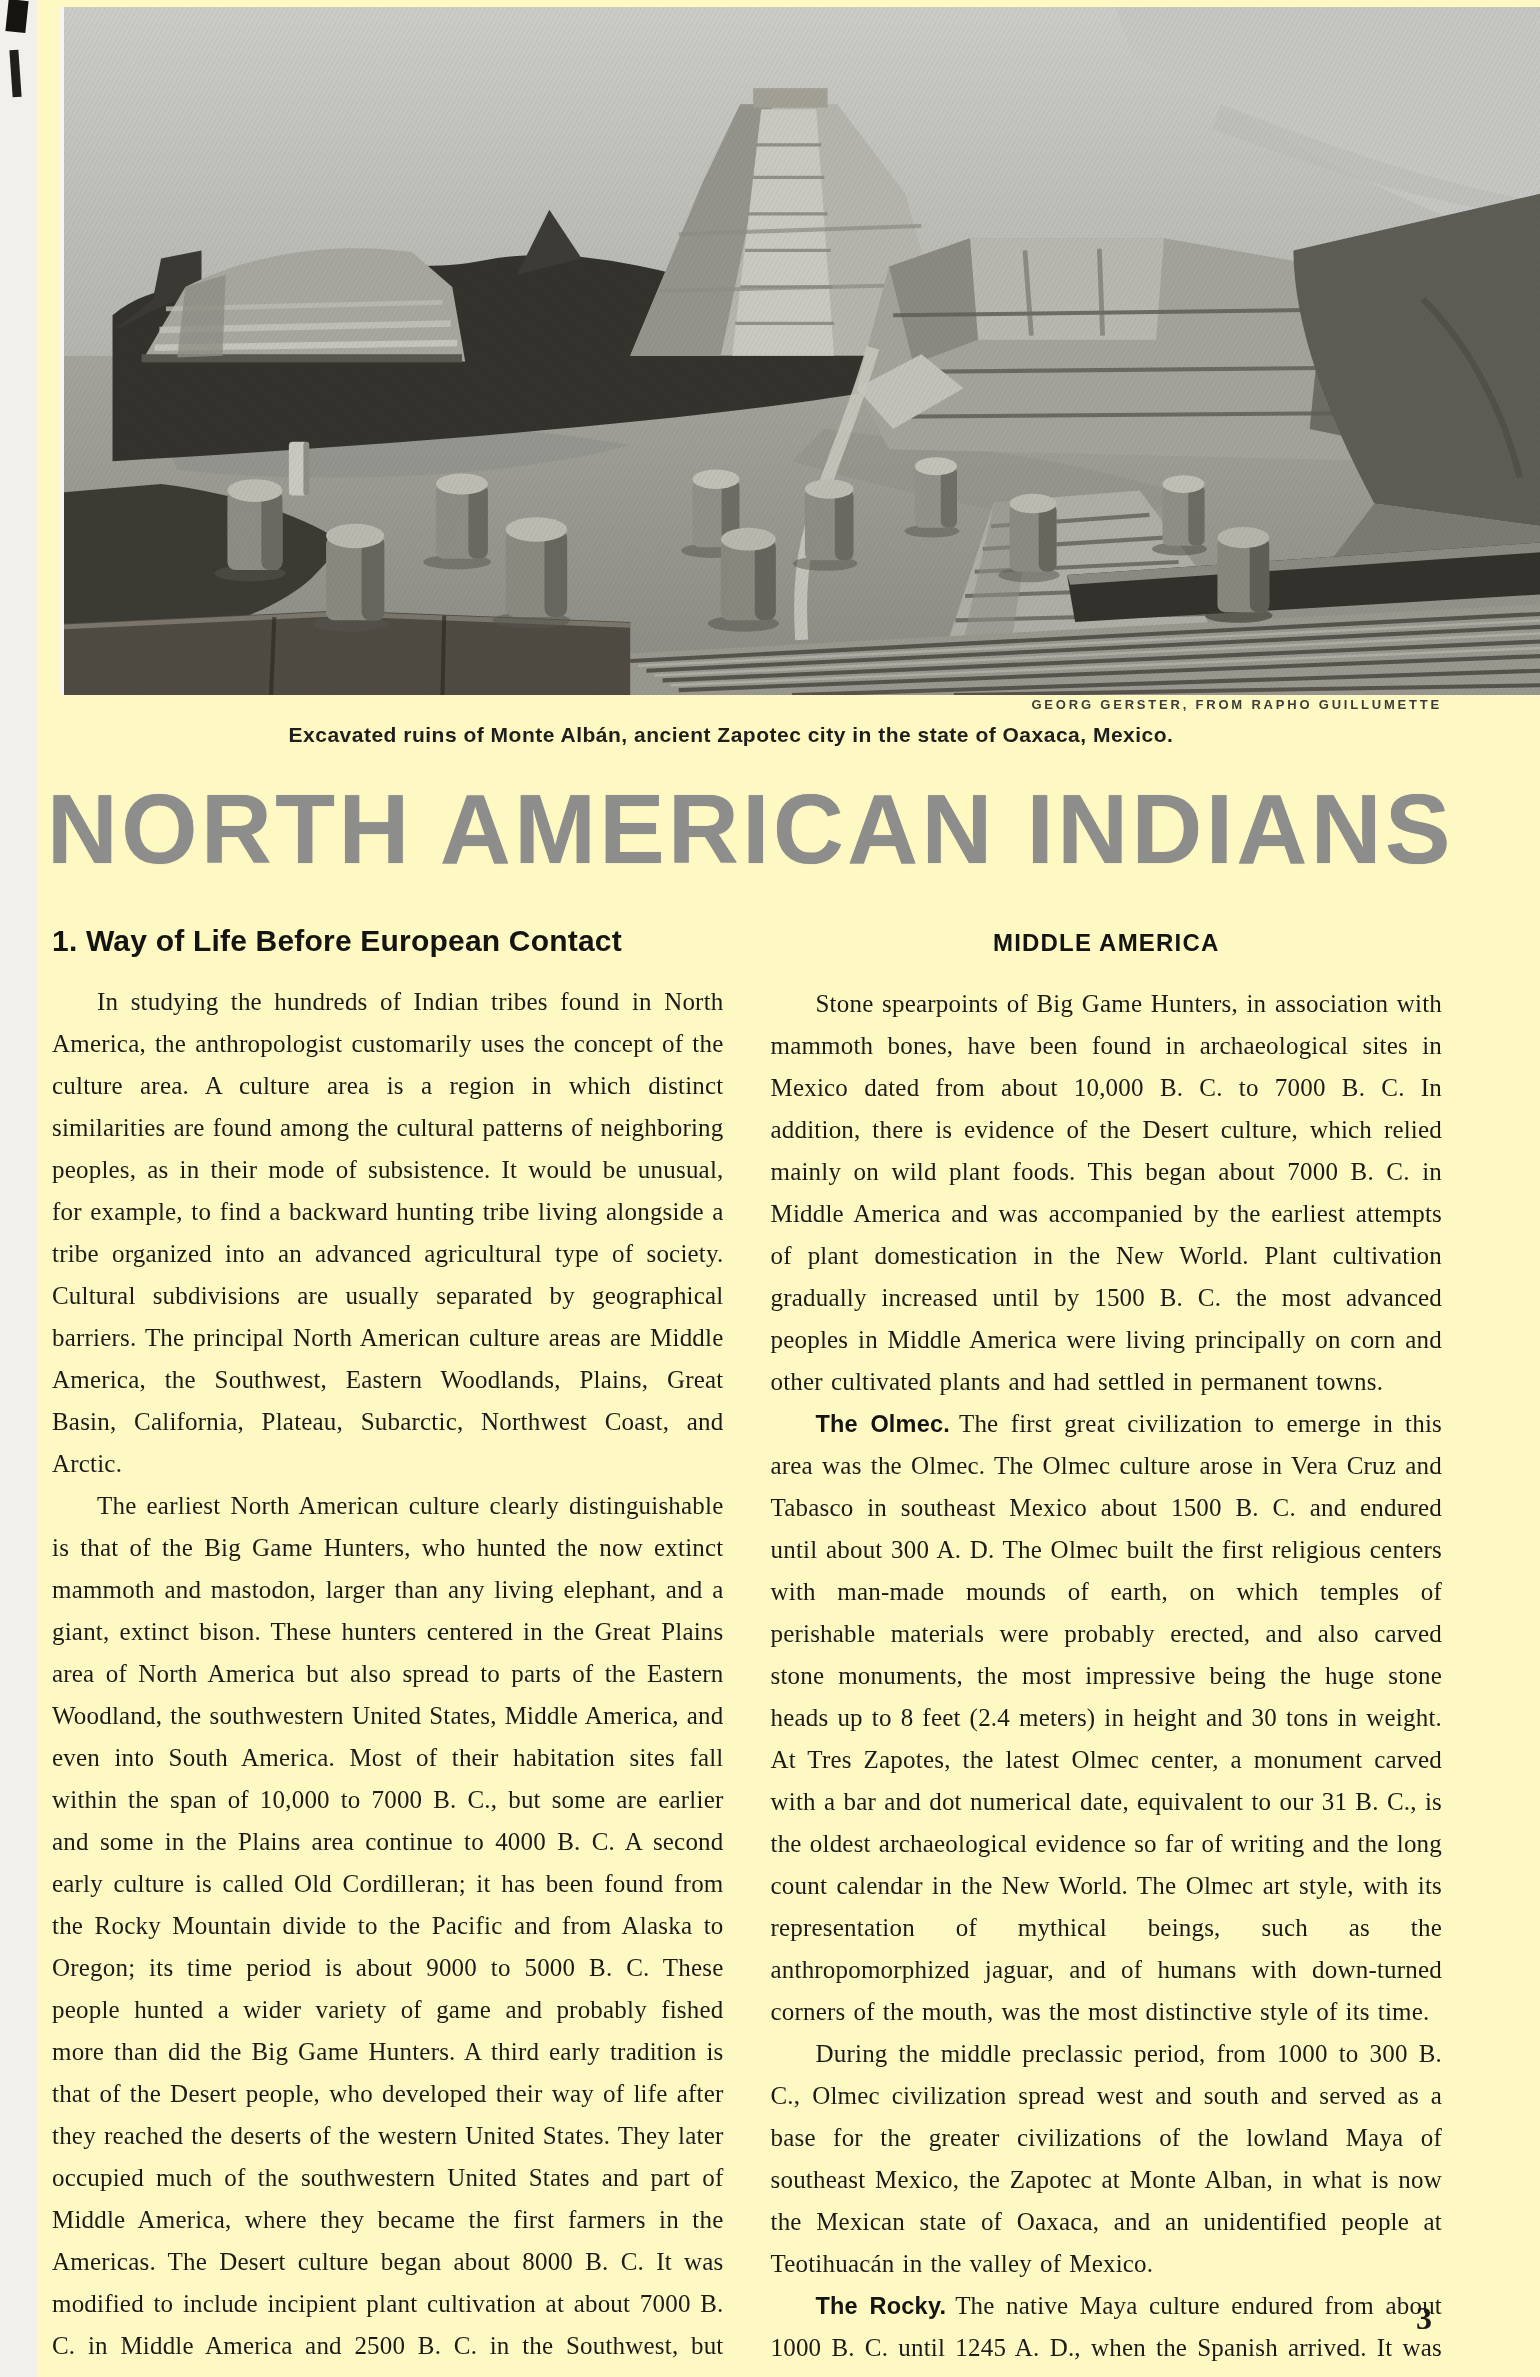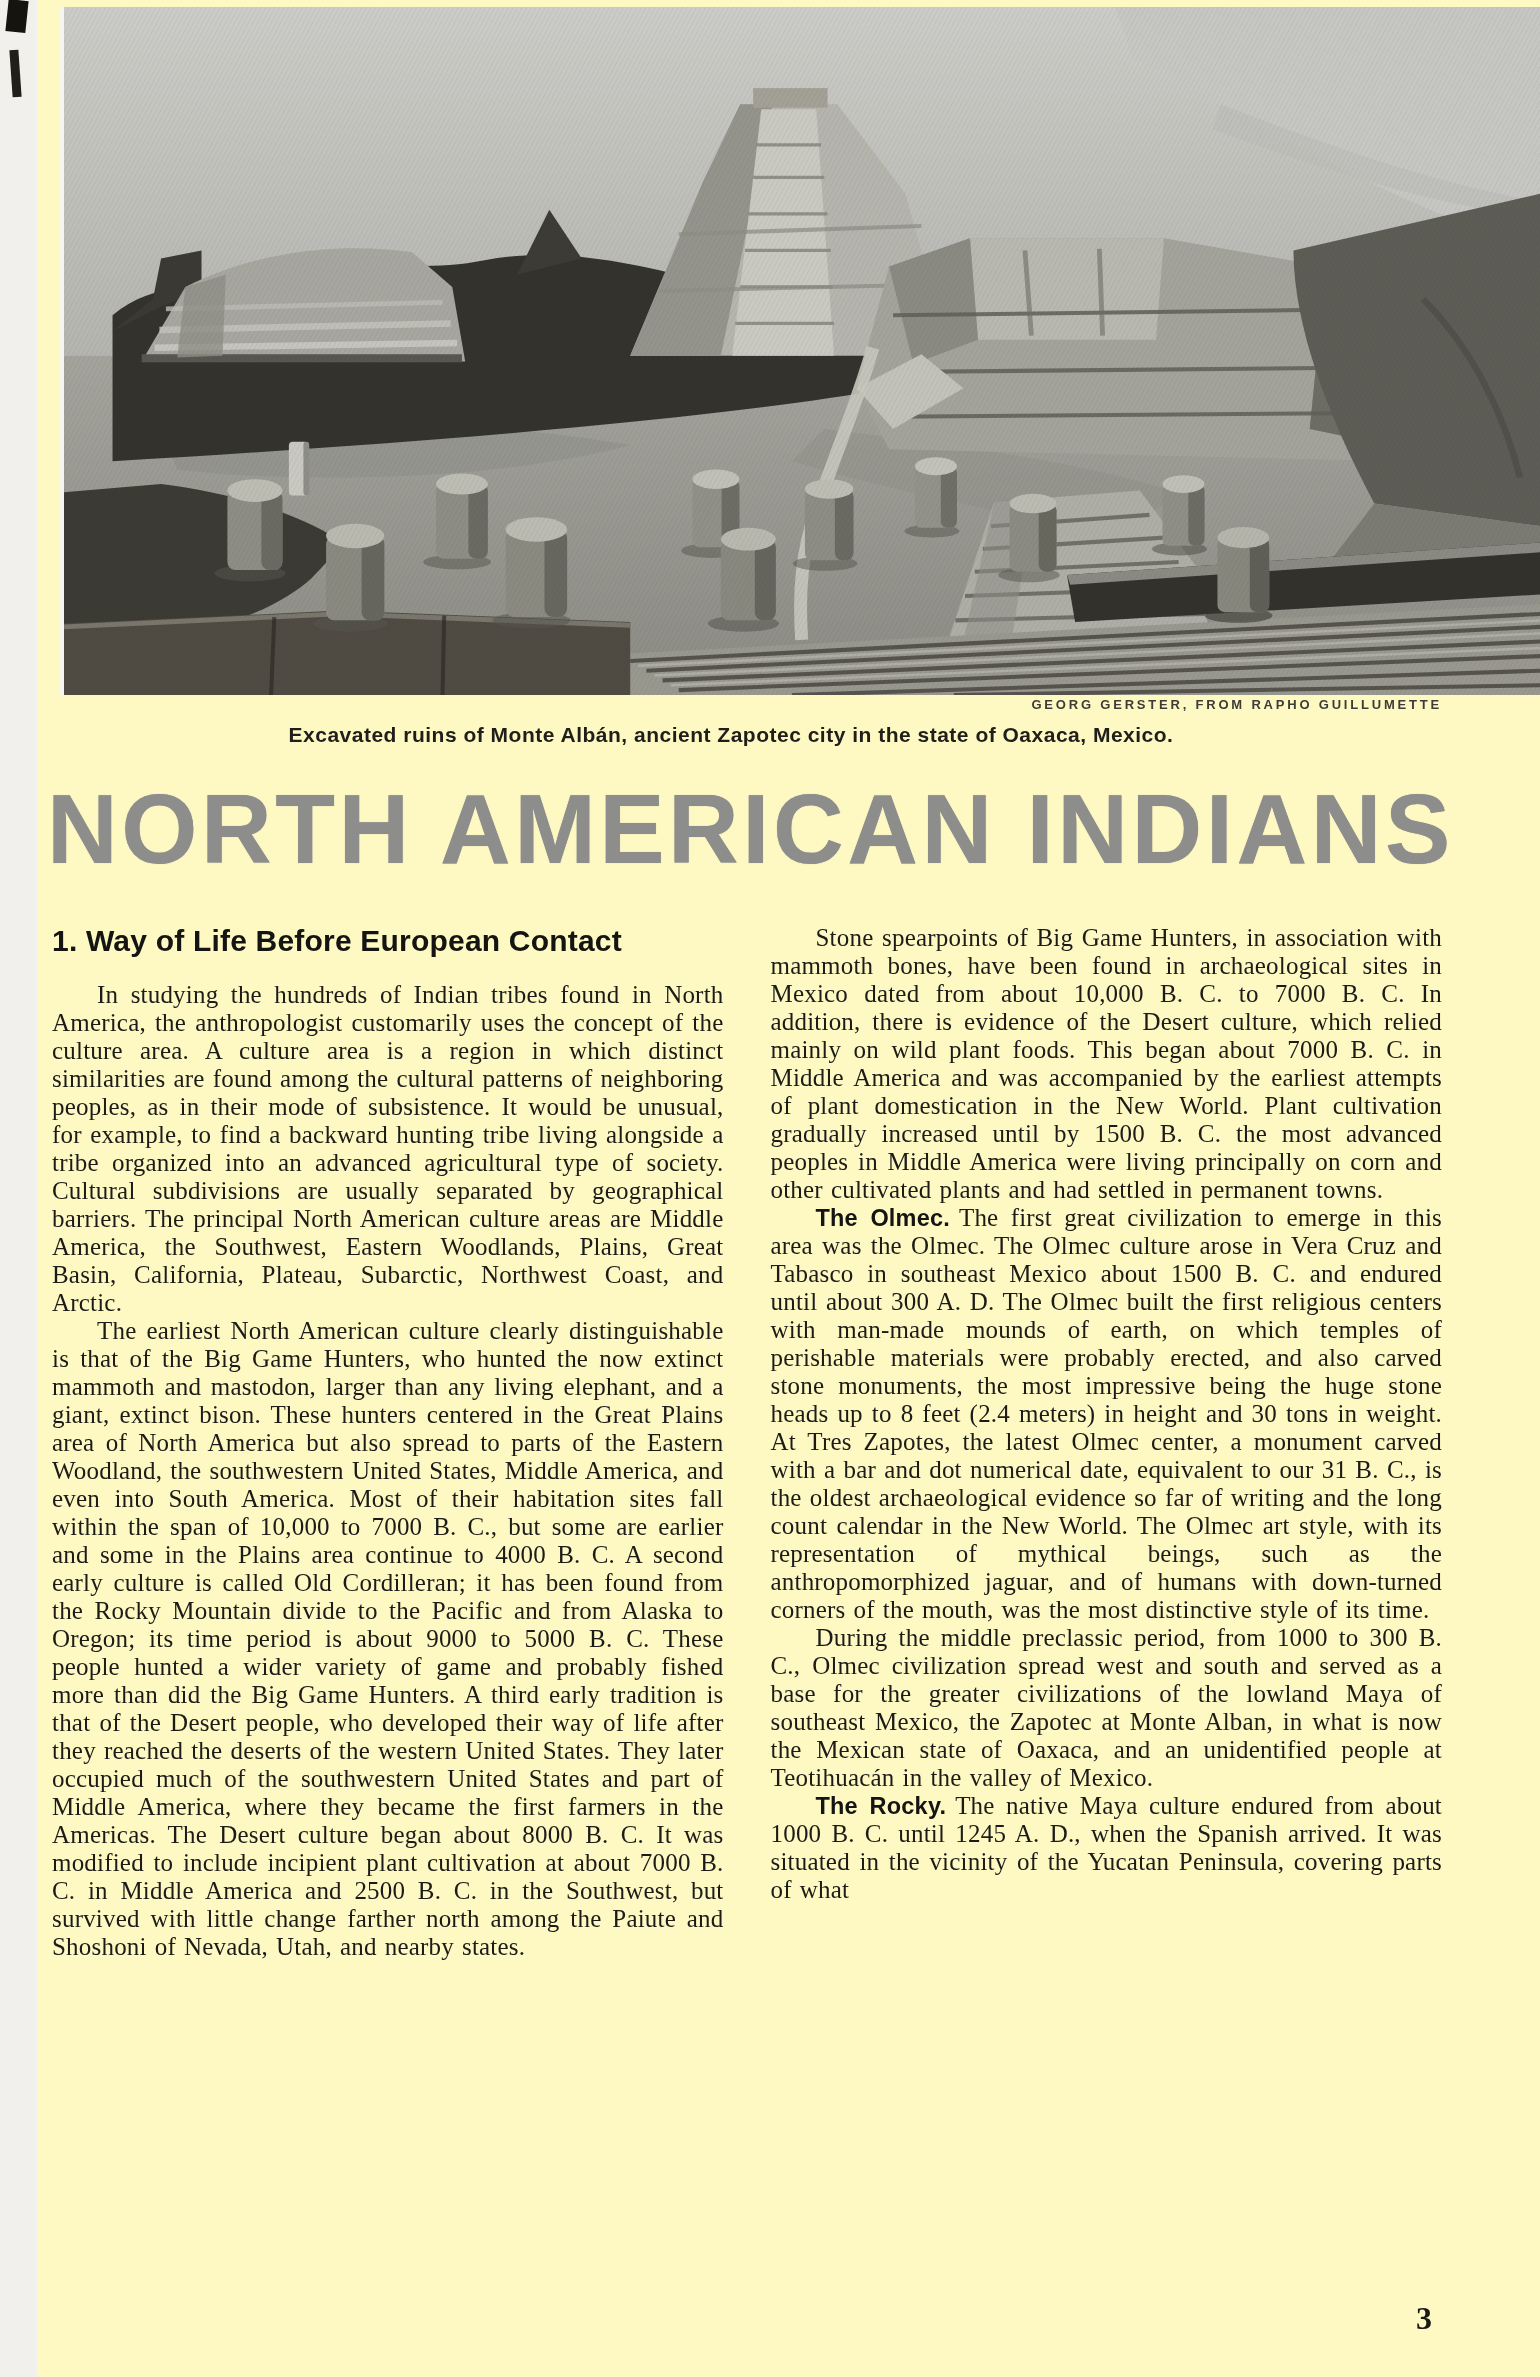--- a/index.html
+++ b/index.html
@@ -72,21 +72,21 @@
   }
   .col-heading{
     margin:4.9px 0 26px 0;
     text-align:center;
     font-size:24px; font-weight:bold; letter-spacing:1.2px;
     color:#141412;
   }
   .body-par{
     margin:0;
     font-family:"Liberation Serif", serif;
-    font-size:25px; line-height:28px;
+    font-size:25px; line-height:42px;
     text-align:justify; text-indent:45px;
     word-spacing:1.6px; letter-spacing:0.2px;
     color:#1c1b18;
     hyphens:auto; -webkit-hyphens:auto;
   }
   .runin{
     font-family:"Liberation Sans", sans-serif;
     font-weight:bold; font-size:23.5px;
     color:#141412;
   }
@@ -316,20 +316,21 @@
 
   <div class="columns">
 
     <section class="col">
       <h2 class="sec-heading">1. Way of Life Before European Contact</h2>
       <p class="body-par">In studying the hundreds of Indian tribes found in North America, the anthropologist customarily uses the concept of the culture area. A culture area is a region in which distinct similarities are found among the cultural patterns of neighboring peoples, as in their mode of subsistence. It would be unusual, for example, to find a backward hunting tribe living alongside a tribe organized into an advanced agricultural type of society. Cultural subdivisions are usually separated by geographical barriers. The principal North American culture areas are Middle America, the Southwest, Eastern Woodlands, Plains, Great Basin, California, Plateau, Subarctic, Northwest Coast, and Arctic.</p>
       <p class="body-par">The earliest North American culture clearly distinguishable is that of the Big Game Hunters, who hunted the now extinct mammoth and mastodon, larger than any living elephant, and a giant, extinct bison. These hunters centered in the Great Plains area of North America but also spread to parts of the Eastern Woodland, the southwestern United States, Middle America, and even into South America. Most of their habitation sites fall within the span of 10,000 to 7000 B. C., but some are earlier and some in the Plains area continue to 4000 B. C. A second early culture is called Old Cordilleran; it has been found from the Rocky Mountain divide to the Pacific and from Alaska to Oregon; its time period is about 9000 to 5000 B. C. These people hunted a wider variety of game and probably fished more than did the Big Game Hunters. A third early tradition is that of the Desert people, who developed their way of life after they reached the deserts of the western United States. They later occupied much of the southwestern United States and part of Middle America, where they became the first farmers in the Americas. The Desert culture began about 8000 B. C. It was modified to include incipient plant cultivation at about 7000 B. C. in Middle America and 2500 B. C. in the Southwest, but survived with little change farther north among the Paiute and Shoshoni of Nevada, Utah, and nearby states.</p>
     </section>
 
     <section class="col">
+      <h2 class="col-heading">MIDDLE AMERICA</h2>
       <p class="body-par"><span>Stone spearpoints of Big Game Hunters, in association with mammoth bones, have been found in archaeological sites in Mexico dated from about 10,000 B. C. to 7000 B. C. In addition, there is evidence of the Desert culture, which relied mainly on wild plant foods. This began about 7000 B. C. in Middle America and was accompanied by the earliest attempts of plant domestication in the New World. Plant cultivation gradually increased until by 1500 B. C. the most advanced peoples in Middle America were living principally on corn and other cultivated plants and had settled in permanent towns.</span></p>
       <p class="body-par"><span class="runin">The Olmec.</span><span>The first great civilization to emerge in this area was the Olmec. The Olmec culture arose in Vera Cruz and Tabasco in southeast Mexico about 1500 B. C. and endured until about 300 A. D. The Olmec built the first religious centers with man-made mounds of earth, on which temples of perishable materials were probably erected, and also carved stone monuments, the most impressive being the huge stone heads up to 8 feet (2.4 meters) in height and 30 tons in weight. At Tres Zapotes, the latest Olmec center, a monument carved with a bar and dot numerical date, equivalent to our 31 B. C., is the oldest archaeological evidence so far of writing and the long count calendar in the New World. The Olmec art style, with its representation of mythical beings, such as the anthropomorphized jaguar, and of humans with down-turned corners of the mouth, was the most distinctive style of its time.</span></p>
       <p class="body-par"><span>During the middle preclassic period, from 1000 to 300 B. C., Olmec civilization spread west and south and served as a base for the greater civilizations of the lowland Maya of southeast Mexico, the Zapotec at Monte Alban, in what is now the Mexican state of Oaxaca, and an unidentified people at Teotihuacán in the valley of Mexico.</span></p>
       <p class="body-par"><span class="runin">The Rocky.</span><span>The native Maya culture endured from about 1000 B. C. until 1245 A. D., when the Spanish arrived. It was situated in the vicinity of the Yucatan Peninsula, covering parts of what</span></p>
     </section>
 
   </div>
 
   <div class="page-number">3</div>
 

